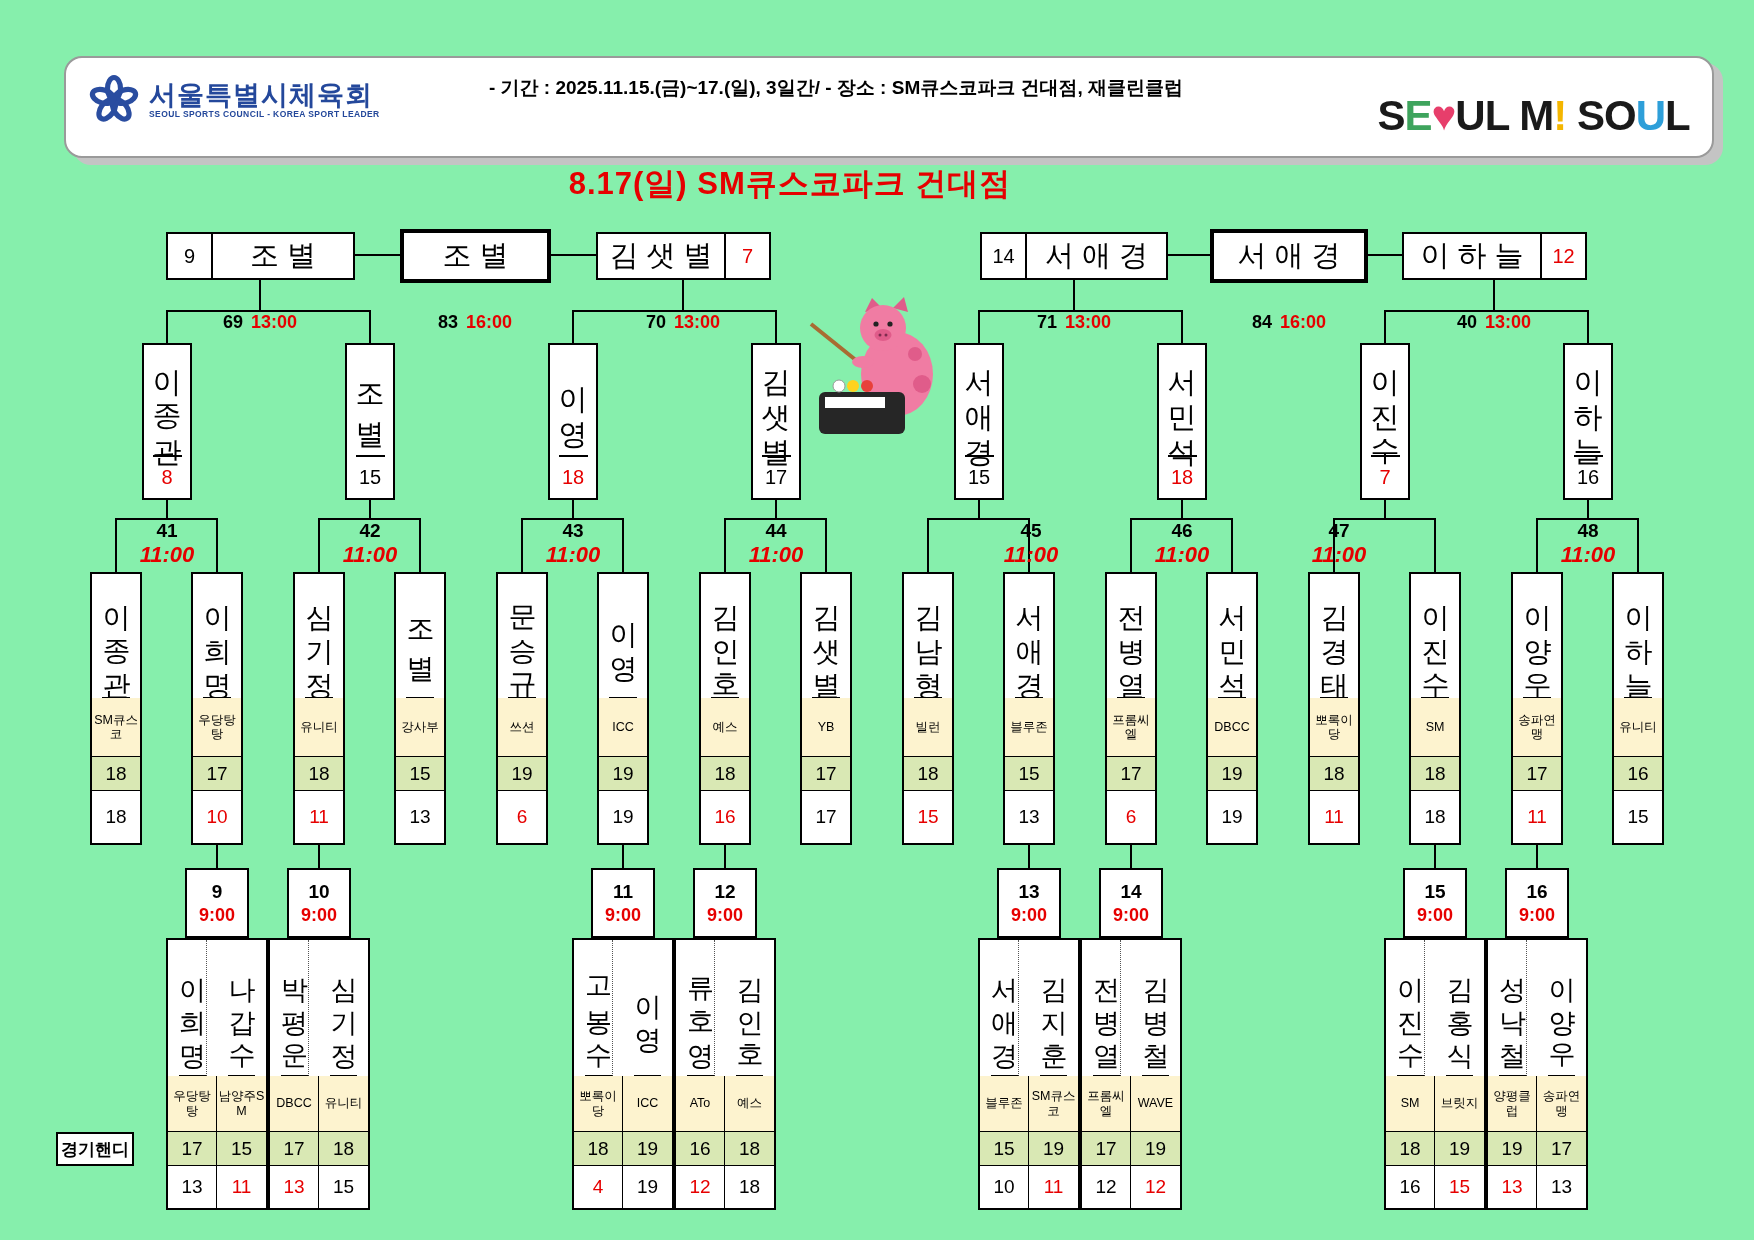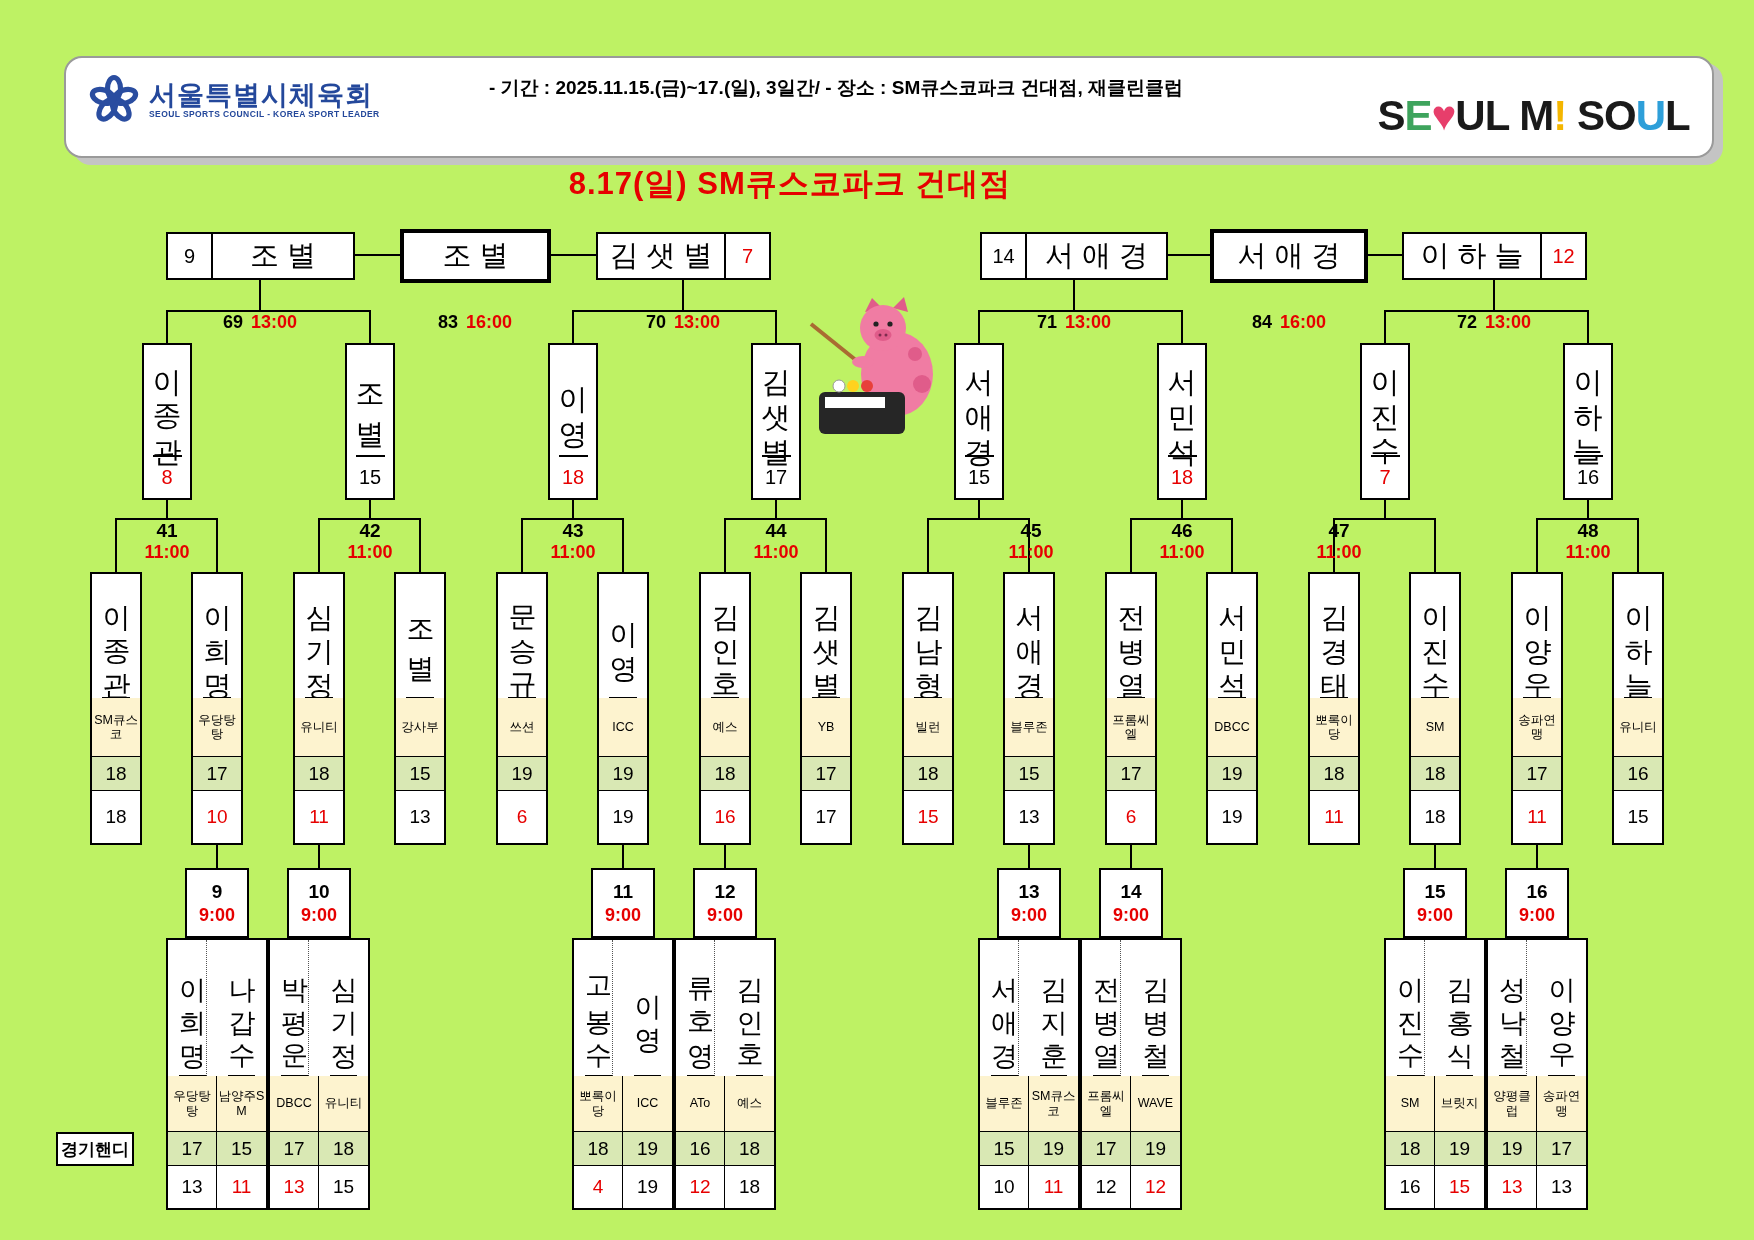--- a/index.html
+++ b/index.html
@@ -1,16 +1,16 @@
 <!DOCTYPE html>
 <html lang="ko"><head>
 <meta charset="utf-8">
 <style>
   html,body{margin:0;padding:0;background:#fff;font-family:"Liberation Sans","DejaVu Sans",sans-serif;}
-  #canvas{position:relative;width:1754px;height:1240px;background:#bef264;overflow:hidden;}
+  #canvas{position:relative;width:1754px;height:1240px;background:#86efac;overflow:hidden;}
   *{box-sizing:border-box;}
   .ln{position:absolute;background:#000;display:block;}
   
   #hdr{position:absolute;left:64px;top:56px;width:1650px;height:102px;border:2px solid #9a9a9a;border-radius:18px;background:#fff;box-shadow:9px 7px 0 #c4c4c4;}
   #org{position:absolute;left:22px;top:16px;display:flex;align-items:center;gap:9px;}
   #org .oname{font-size:27px;font-weight:800;color:#24489b;letter-spacing:1px;line-height:1.05;}
   #org .otag{font-size:8.5px;font-weight:700;color:#24489b;letter-spacing:.4px;}
   #ttl{position:absolute;left:255px;top:10px;width:1030px;text-align:center;}
   #ttl .t1{font-size:26px;font-weight:800;color:#000;letter-spacing:-0.5px;word-spacing:6px;}
   #ttl .hl{background:#ffff00;padding:1px 3px;}
@@ -28,21 +28,21 @@
   .red{color:#e60000;}
   .flabel{position:absolute;top:312px;width:140px;text-align:center;font-weight:700;font-size:18px;}
   .flabel .tm{color:#e60000;margin-left:8px;}
   
   .sf{position:absolute;top:343px;width:50px;height:157px;border:2px solid #000;background:#fff;display:flex;flex-direction:column;}
   .vtext{writing-mode:vertical-rl;text-orientation:upright;letter-spacing:6px;line-height:1;display:flex;align-items:center;justify-content:center;margin:0 auto;}
   .sf-name{height:112px;border-bottom:2px solid #000;font-size:29px;font-weight:500;}
   .sf-pts{flex:1;display:flex;align-items:center;justify-content:center;font-size:20px;}
   .qlabel{position:absolute;top:520px;width:80px;text-align:center;font-weight:700;line-height:1.15;}
   .qlabel .no{font-size:19px;color:#000;}
-  .qlabel .tm{font-size:18px;color:#e60000;}
+  .qlabel .tm{font-size:22px;color:#e60000;font-style:italic;}
   
   .qf{position:absolute;top:572px;width:52px;height:273px;border:2px solid #000;background:#fff;display:flex;flex-direction:column;}
   .qf-name{height:124px;border-bottom:1.5px solid #000;font-size:28px;font-weight:500;}
   .club{display:flex;align-items:center;justify-content:center;text-align:center;background:#fdf3cf;font-size:12.5px;font-weight:500;line-height:1.15;word-break:break-all;padding:1px;border-bottom:1.5px solid #000;}
   .qf .club{height:59px;}
   .hand{display:flex;align-items:center;justify-content:center;background:#d9e8b4;font-size:19px;border-bottom:1.5px solid #000;}
   .qf .hand{height:34px;}
   .pts{flex:1;display:flex;align-items:center;justify-content:center;font-size:19px;}
   
   .plabel{position:absolute;top:868px;width:64px;height:70px;border:2px solid #000;background:#fff;display:flex;flex-direction:column;align-items:center;justify-content:center;font-weight:700;line-height:1.25;}
@@ -130,21 +130,21 @@
   <i class="ln" style="left:978px;top:310px;width:2px;height:33px"></i>
   <i class="ln" style="left:1181px;top:310px;width:2px;height:33px"></i>
   <i class="ln" style="left:1384px;top:310px;width:2px;height:33px"></i>
   <i class="ln" style="left:1587px;top:310px;width:2px;height:33px"></i>
 
   <div class="flabel" style="left:190px"><span>69</span><span class="tm">13:00</span></div>
   <div class="flabel" style="left:405px"><span>83</span><span class="tm">16:00</span></div>
   <div class="flabel" style="left:613px"><span>70</span><span class="tm">13:00</span></div>
   <div class="flabel" style="left:1004px"><span>71</span><span class="tm">13:00</span></div>
   <div class="flabel" style="left:1219px"><span>84</span><span class="tm">16:00</span></div>
-  <div class="flabel" style="left:1424px"><span>72</span><span class="tm">13:00</span></div>
+  <div class="flabel" style="left:1424px"><span>40</span><span class="tm">13:00</span></div>
 
   <div class="sf" style="left:142px">
       <div class="sf-name vtext">이종관</div>
       <div class="sf-pts red">8</div>
     </div>
   <div class="sf" style="left:345px">
       <div class="sf-name vtext">조별</div>
       <div class="sf-pts">15</div>
     </div>
   <div class="sf" style="left:548px">

